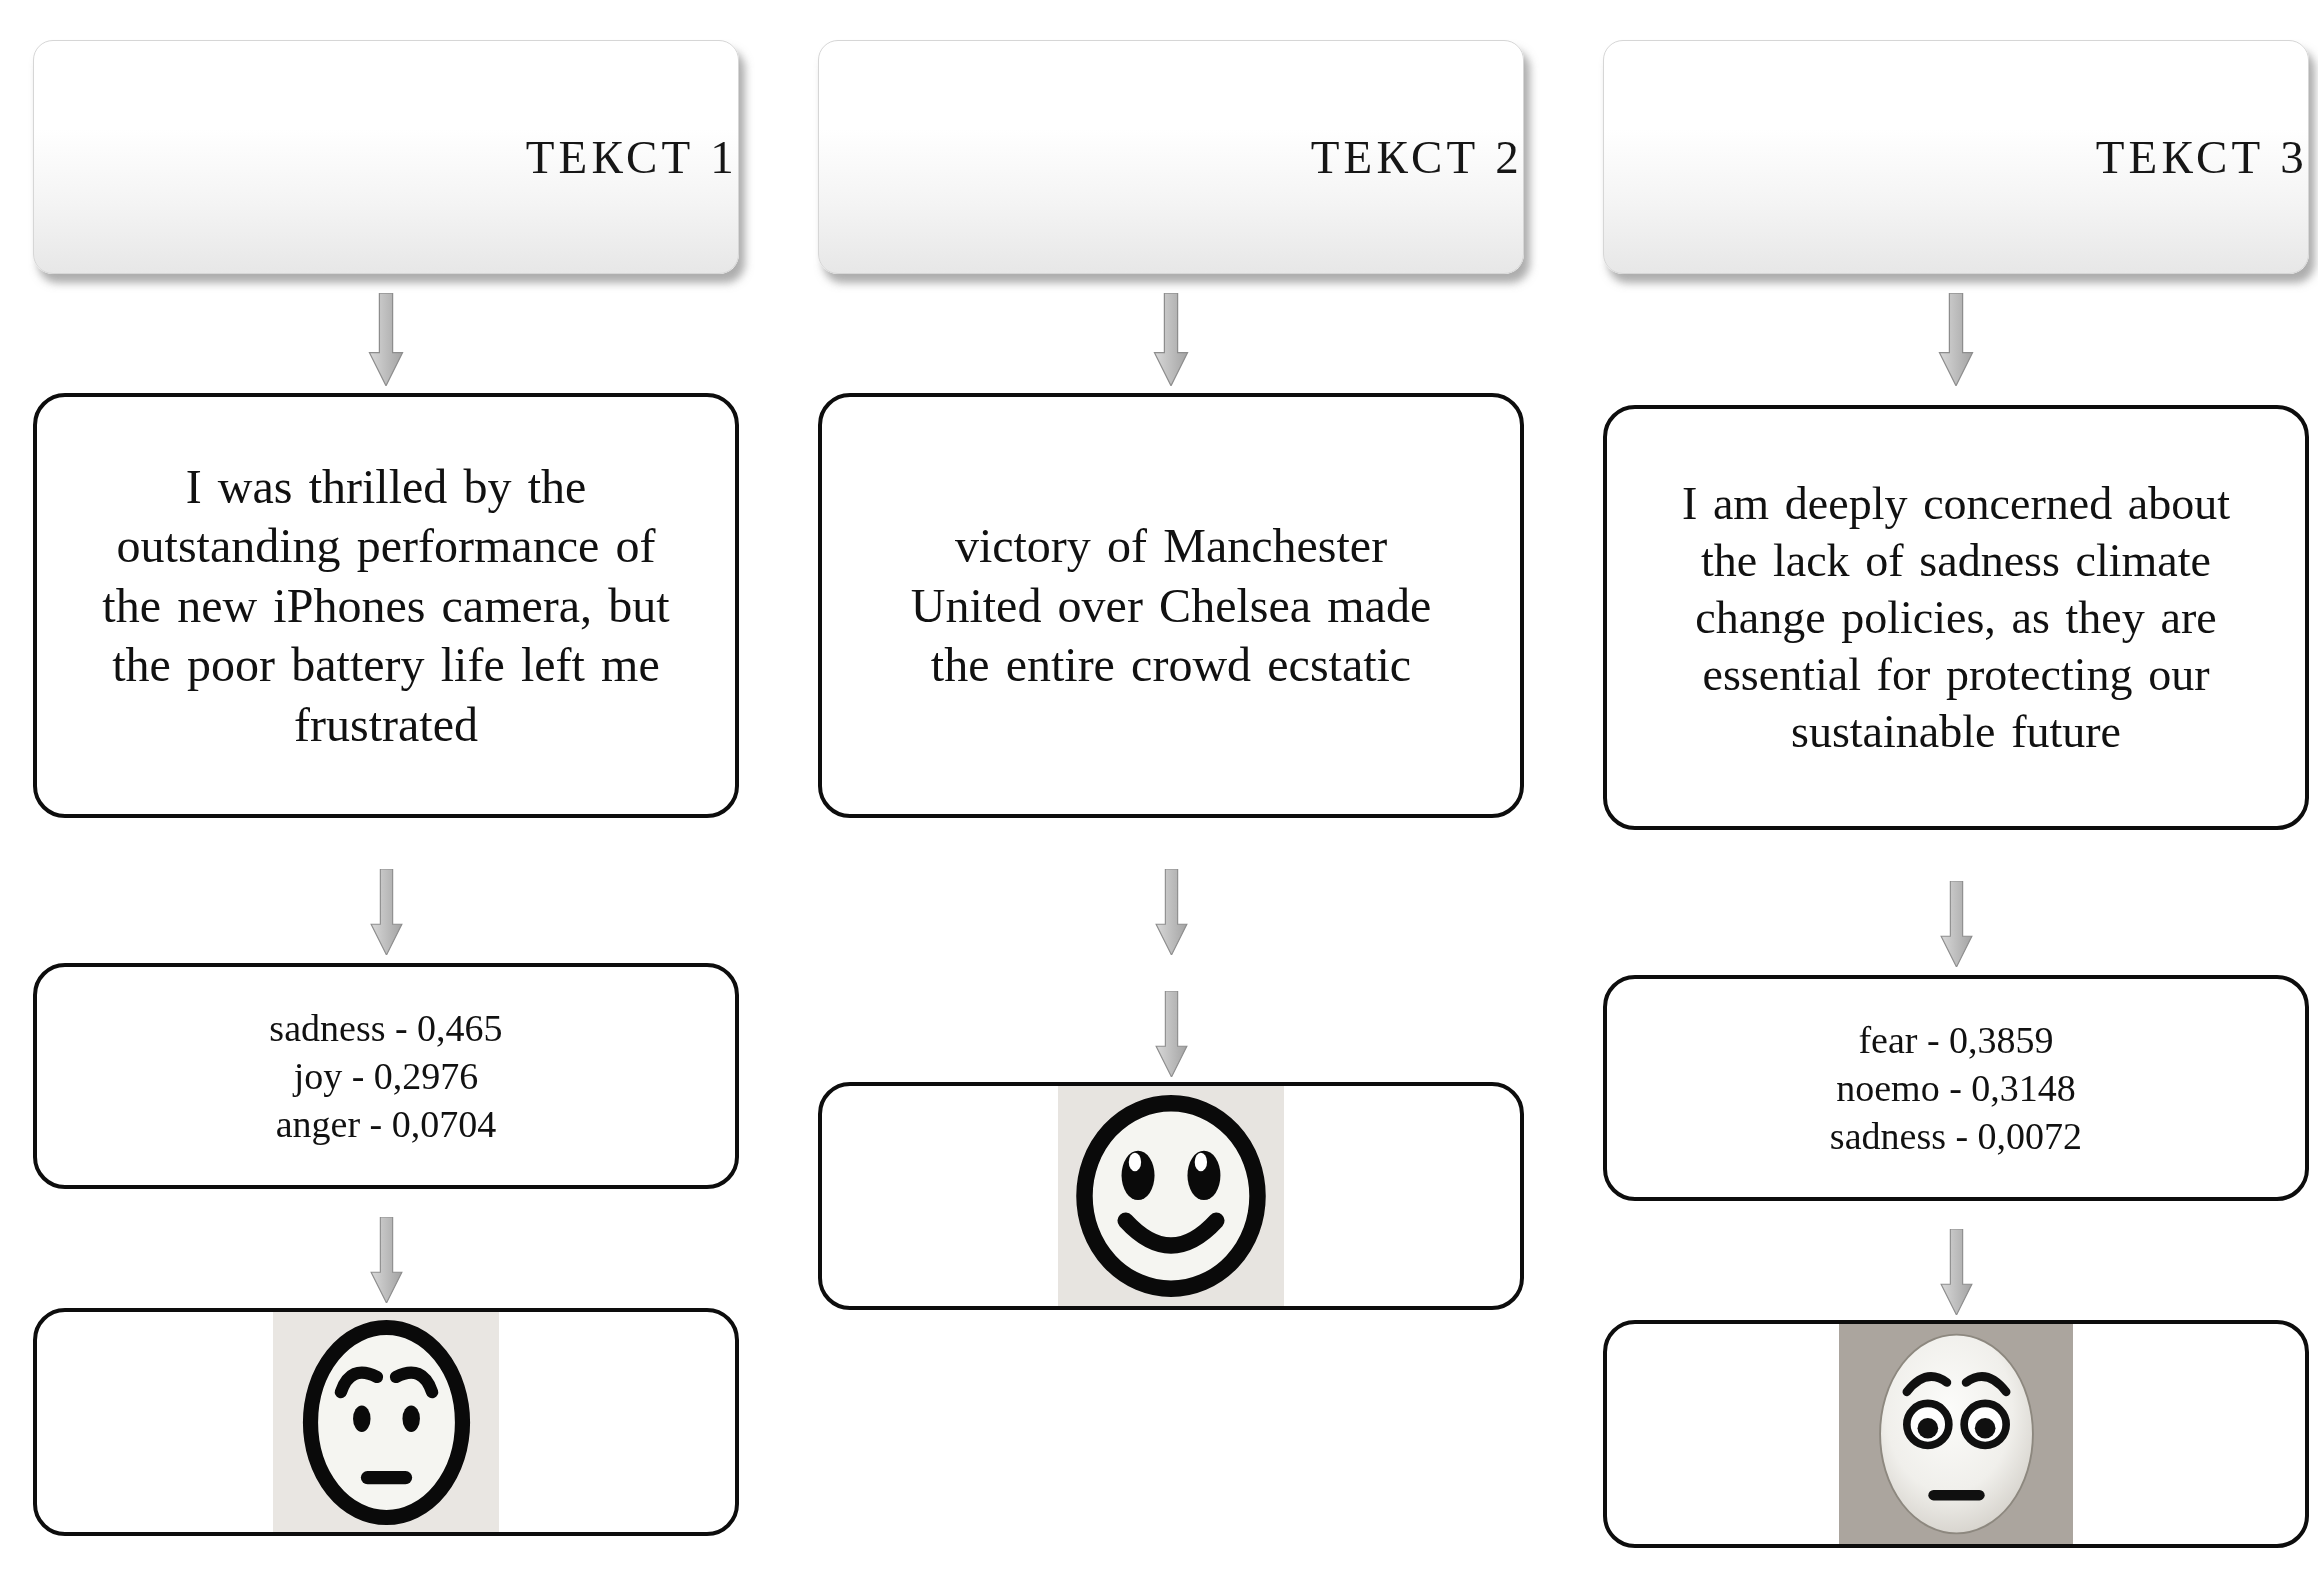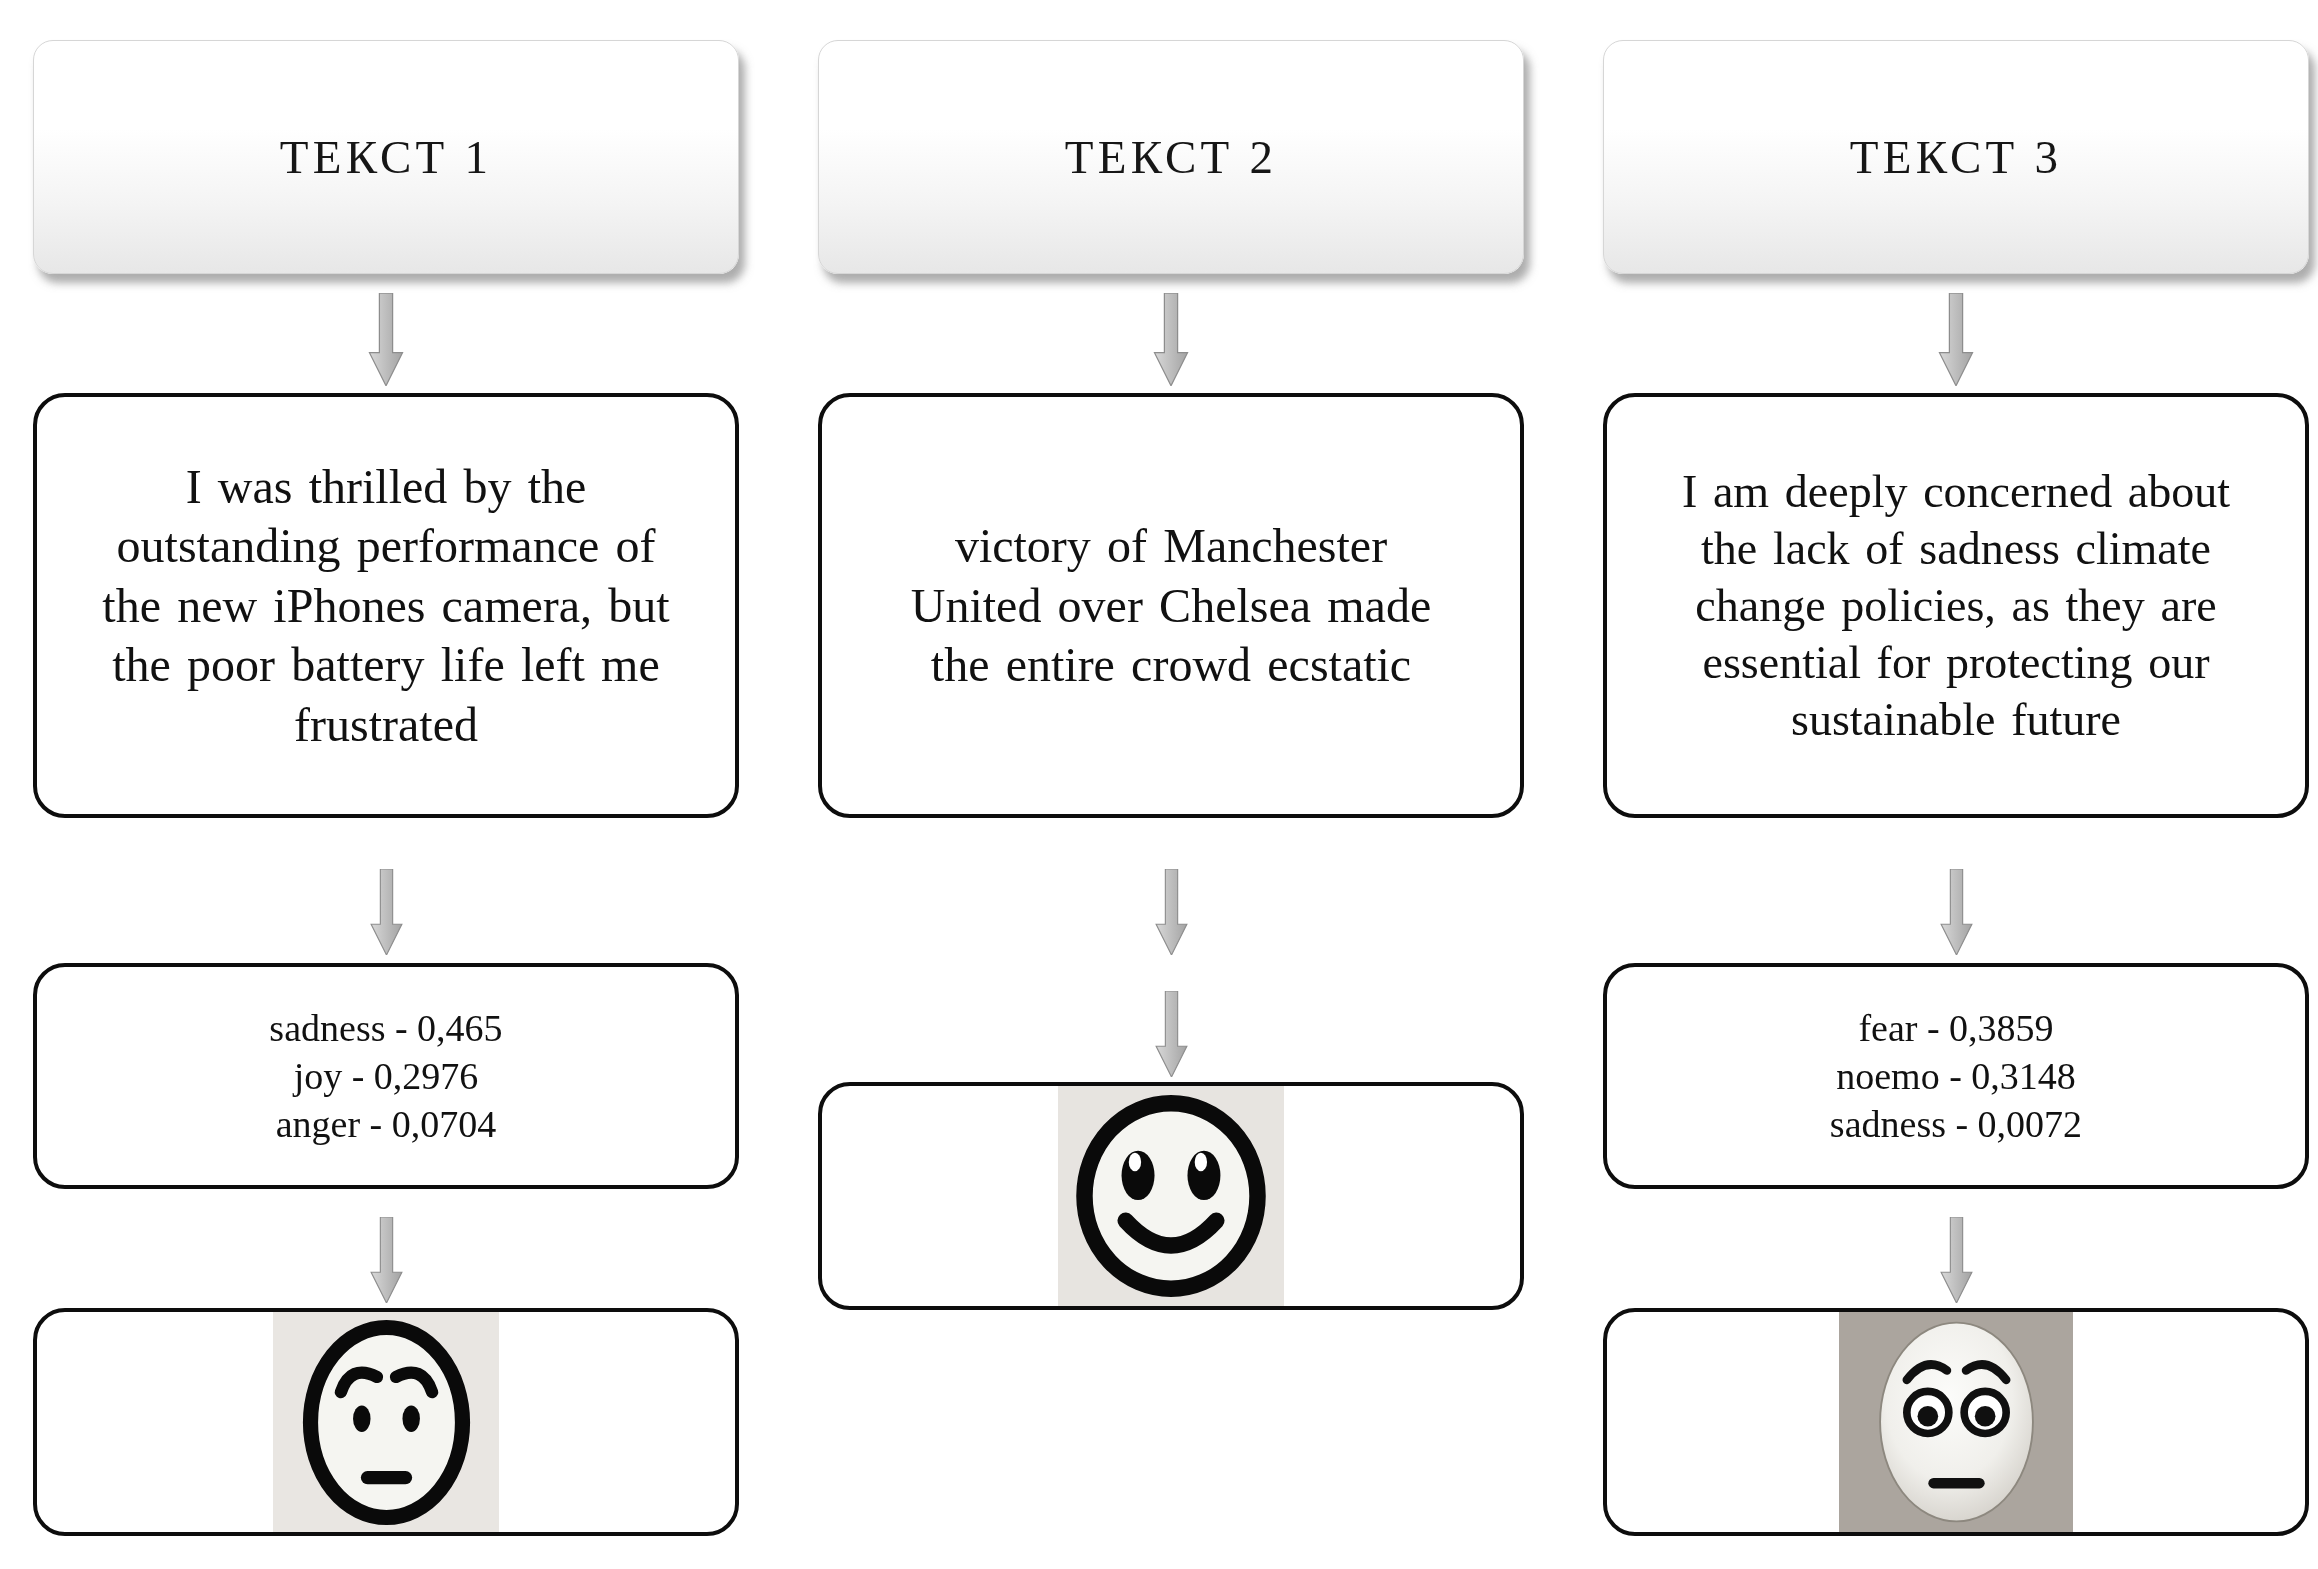--- a/index.html
+++ b/index.html
@@ -18,21 +18,21 @@
   .col{width:706px;display:flex;flex-direction:column;}
 
   .header-box{
     margin-top:40px;
     height:234px;
     box-sizing:border-box;
     border:0.8px solid #d6d6d6;
     border-radius:20px;
     background:linear-gradient(to bottom,#ffffff 0%,#ffffff 38%,#f4f4f4 70%,#e7e7e7 100%);
     box-shadow:5.8px 9px 8.3px rgba(105,105,105,0.55);
-    display:flex;align-items:center;justify-content:center;
+    display:flex;align-items:center;justify-content:flex-end;
     font-size:47px;letter-spacing:4.2px;
     color:#161616;
   }
 
   .arrow-slot{
     display:flex;align-items:flex-end;justify-content:center;
     padding-bottom:6.6px;box-sizing:border-box;
   }
   .arrow-slot.g1{height:119px;}
   .arrow-slot.g2{height:145px;padding-bottom:8.3px;}
@@ -183,21 +183,21 @@
     <div class="header-box">
       <span>ТЕКСТ 3</span>
     </div>
 
     <div class="arrow-slot g1">
       <svg width="38" height="93" viewBox="0 0 46 112">
         <path d="M15 0 h16 v72 h12 L23 112 L3 72 h12 z" fill="url(#ag1)" stroke="#8d8d8d" stroke-width="1.5"></path>
       </svg>
     </div>
 
-    <div class="black-box text-box" style="font-size:46px;">
+    <div class="black-box text-box" style="font-size:46px;margin-top:12px;">
       <div>I am deeply concerned about</div>
       <div>the lack of sadness climate</div>
       <div>change policies, as they are</div>
       <div>essential for protecting our</div>
       <div>sustainable future</div>
     </div>
 
     <div class="arrow-slot g2">
       <svg width="37" height="86" viewBox="0 0 46 112">
         <path d="M15 0 h16 v72 h12 L23 112 L3 72 h12 z" fill="url(#ag1)" stroke="#8d8d8d" stroke-width="1.5"></path>

